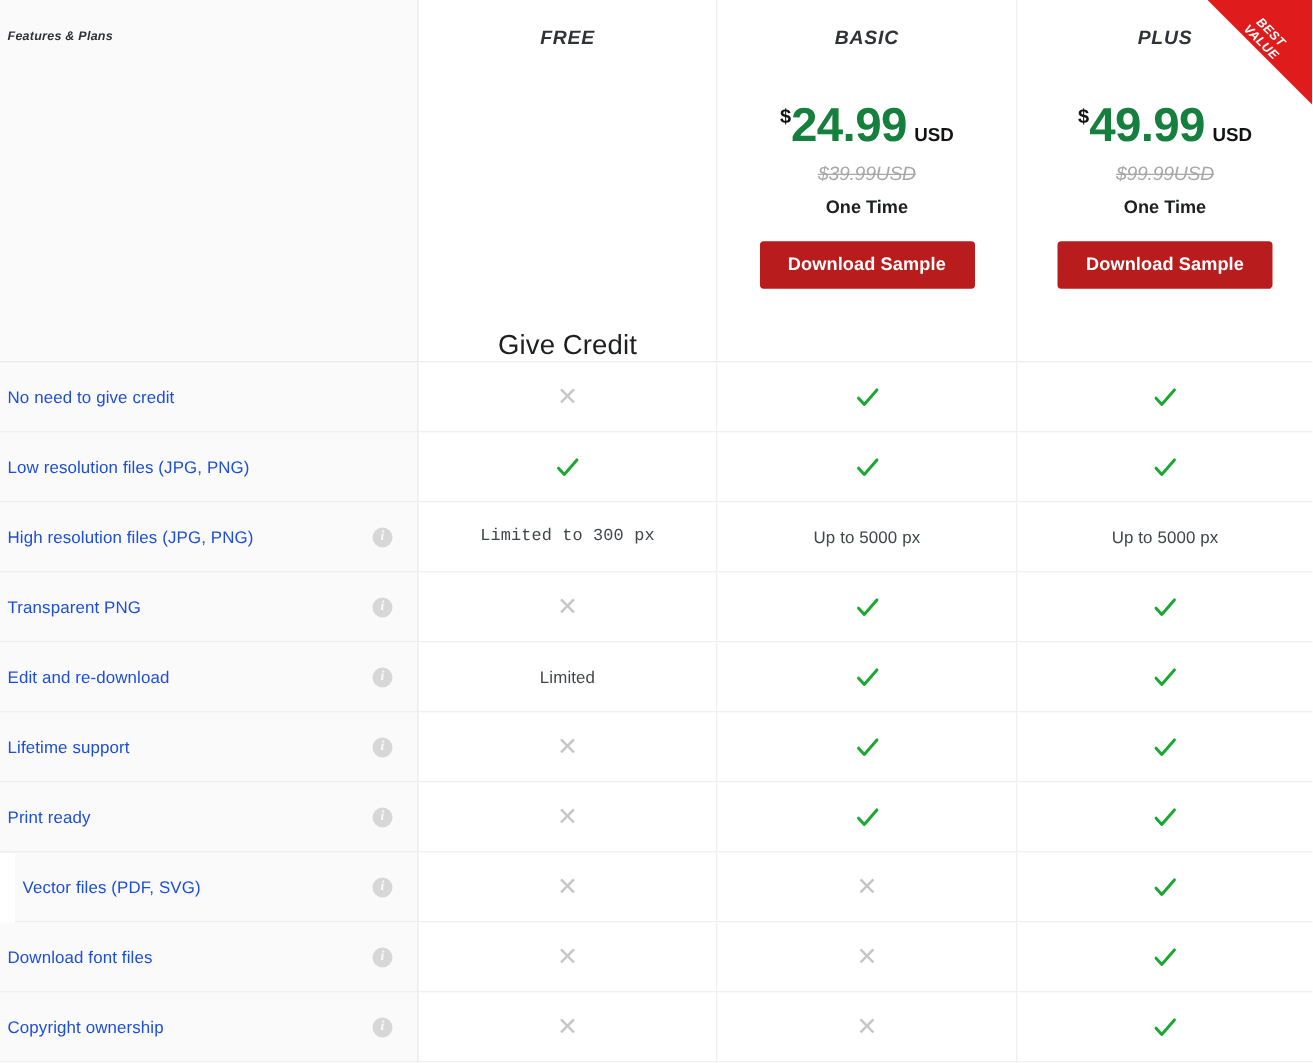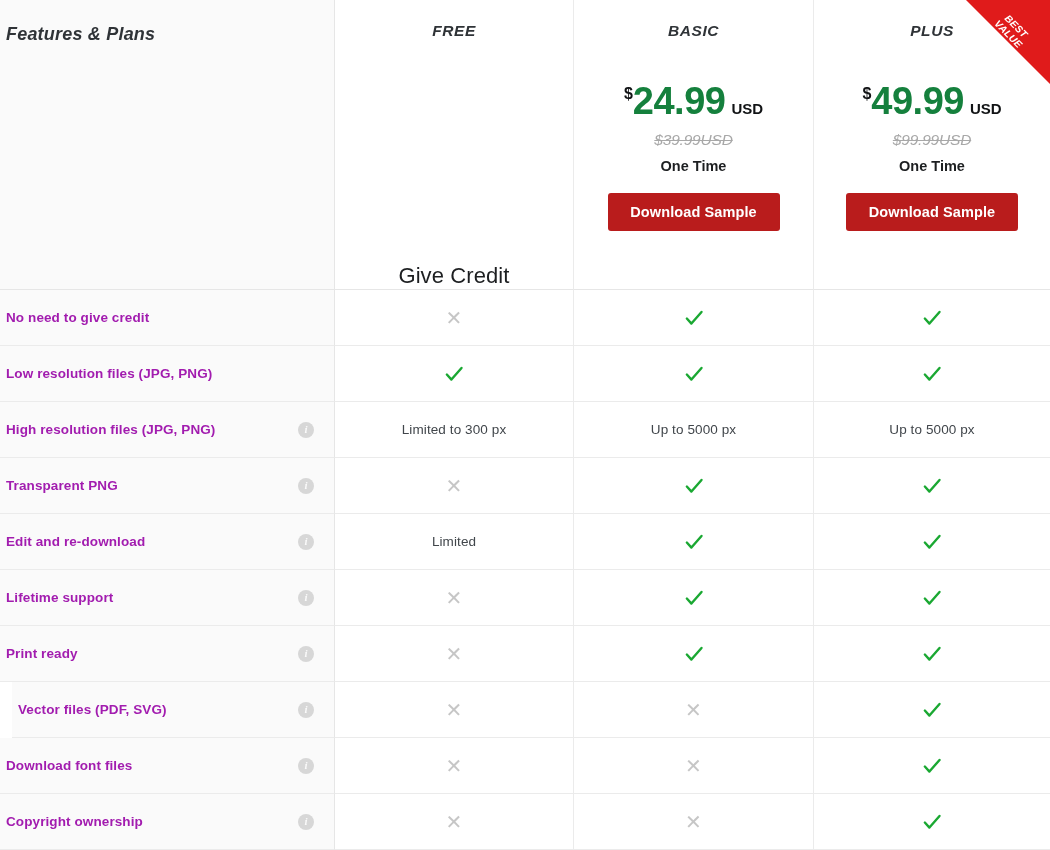--- a/index.html
+++ b/index.html
@@ -38,25 +38,24 @@
 
   
   .feature-col {
     background: #fafafa;
     justify-content: space-between;
     padding: 0 20px 0 6px;
     border-right: 1px solid #e6e6e6;
   }
   .feature-label {
     font-size: 13.5px;
-    color: #a21caf;
+    color: #1d4ed8;
     letter-spacing: 0.1px;
     line-height: 1.3;
     text-align: left;
-    font-weight: bold;
   }
   .info-icon {
     flex: 0 0 auto;
     width: 16px;
     height: 16px;
     border-radius: 50%;
     background: #d7d7d7;
     color: #fafafa;
     font-size: 11px;
     font-weight: bold;
@@ -75,21 +74,21 @@
     grid-column: 1;
     background: #fafafa;
     border-bottom: 1px solid #e6e6e6;
     border-right: 1px solid #e6e6e6;
     display: flex;
     align-items: flex-start;
     justify-content: flex-start;
     padding: 24px 0 0 6px;
   }
   .header-feature-title {
-    font-size: 18px;
+    font-size: 10px;
     font-weight: bold;
     font-style: italic;
     color: #2f3337;
     letter-spacing: 0.2px;
   }
 
   .plan-header {
     grid-row: 1;
     border-bottom: 1px solid #e6e6e6;
     border-right: 1px solid #ebebeb;
@@ -307,21 +306,21 @@
     </div>
     <div class="cell last-col" style="grid-area: 3 / 4;">
       <svg viewBox="0 0 24 24" class="mark-check">
         <path d="M4.2 12.6 L9.2 18.1 L20.2 5.4" fill="none" stroke="currentColor" stroke-width="2.6" stroke-linecap="round" stroke-linejoin="round"></path>
       </svg>
     </div>
     <div class="cell feature-col" style="grid-area: 4 / 1;">
       <span class="feature-label">High resolution files (JPG, PNG)</span>
       <span class="info-icon">i</span>
     </div>
-    <div class="cell" style="grid-area: 4 / 2;">
+    <div class="cell" style="grid-area: 4 / 2; font-family: Liberation Mono, monospace;">
       <span class="mark-text">Limited to 300 px</span>
     </div>
     <div class="cell" style="grid-area: 4 / 3;">
       <span class="mark-text">Up to 5000 px</span>
     </div>
     <div class="cell last-col" style="grid-area: 4 / 4;">
       <span class="mark-text">Up to 5000 px</span>
     </div>
     <div class="cell feature-col" style="grid-area: 5 / 1;">
       <span class="feature-label">Transparent PNG</span>

